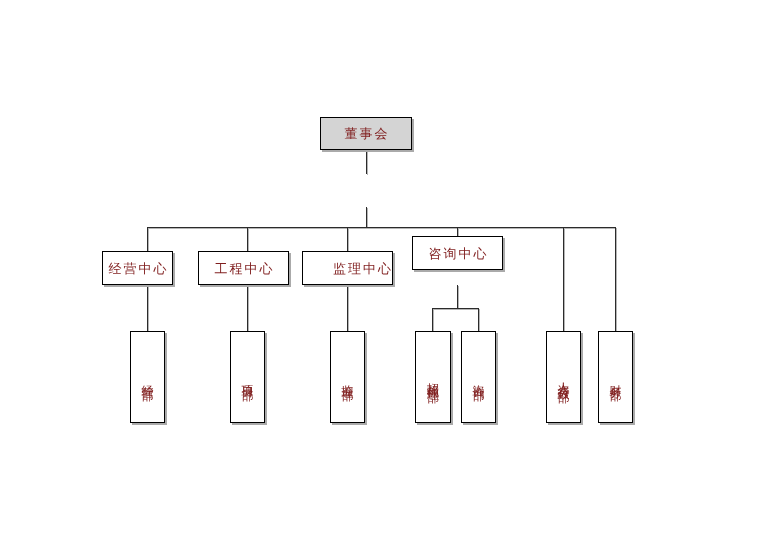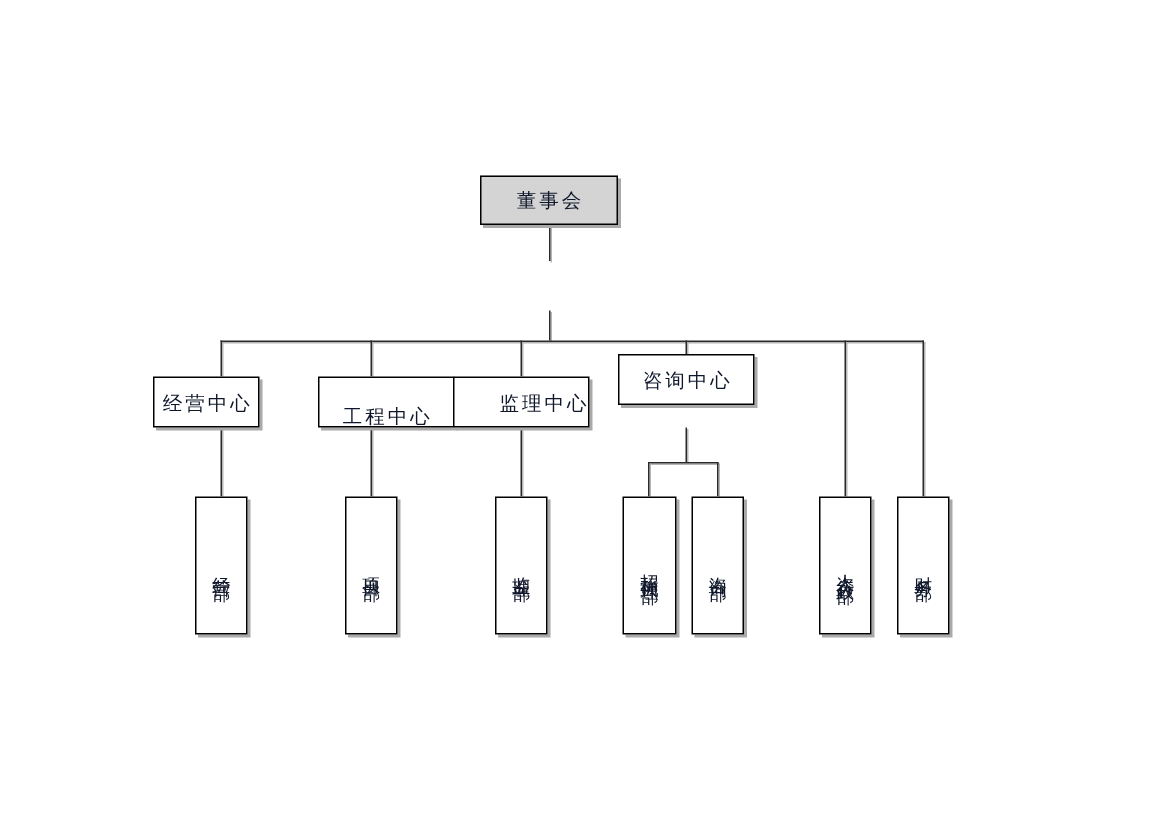--- a/index.html
+++ b/index.html
@@ -7,21 +7,21 @@
     padding: 0;
     background: #ffffff;
   }
   .stage {
     position: relative;
     width: 768px;
     height: 547px;
     background: #ffffff;
     overflow: hidden;
     font-family: "Liberation Serif", "DejaVu Serif", serif;
-    color: #0f172a;
+    color: #7f1d1d;
   }
   .box {
     position: absolute;
     box-sizing: border-box;
     border: 1px solid #000000;
     background: #ffffff;
     box-shadow: 2px 2px 0 #aaaaaa;
     display: flex;
     align-items: center;
     justify-content: center;
@@ -75,21 +75,21 @@
   <div class="vline" style="left:478px; top:308px; height:23px;"></div>
 
   <div class="box gray" style="left:320px; top:117px; width:92px; height:33px;">
     <span class="lbl">董事会</span>
   </div>
 
 
   <div class="box" style="left:102px; top:251px; width:71px; height:34px;">
     <span class="lbl">经营中心</span>
   </div>
-  <div class="box" style="left:212px; top:251px; width:91px; height:34px;align-items:flex-end;">
+  <div class="box" style="left:198px; top:251px; width:91px; height:34px;">
     <span class="lbl">工程中心</span>
   </div>
   <div class="box" style="left:302px; top:251px; width:91px; height:34px;padding-left:29px;">
     <span class="lbl">监理中心</span>
   </div>
   <div class="box" style="left:412px; top:236px; width:91px; height:34px;">
     <span class="lbl">咨询中心</span>
   </div>
 
   <div class="box vbox" style="left:130px; top:331px; width:35px; height:92px;">

